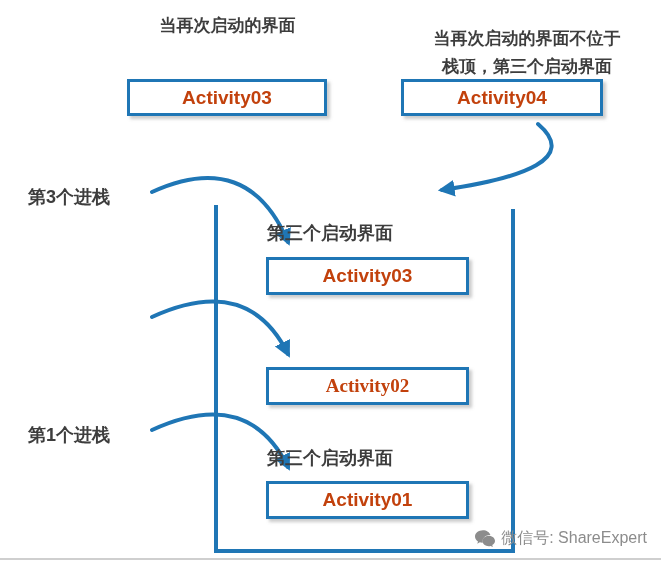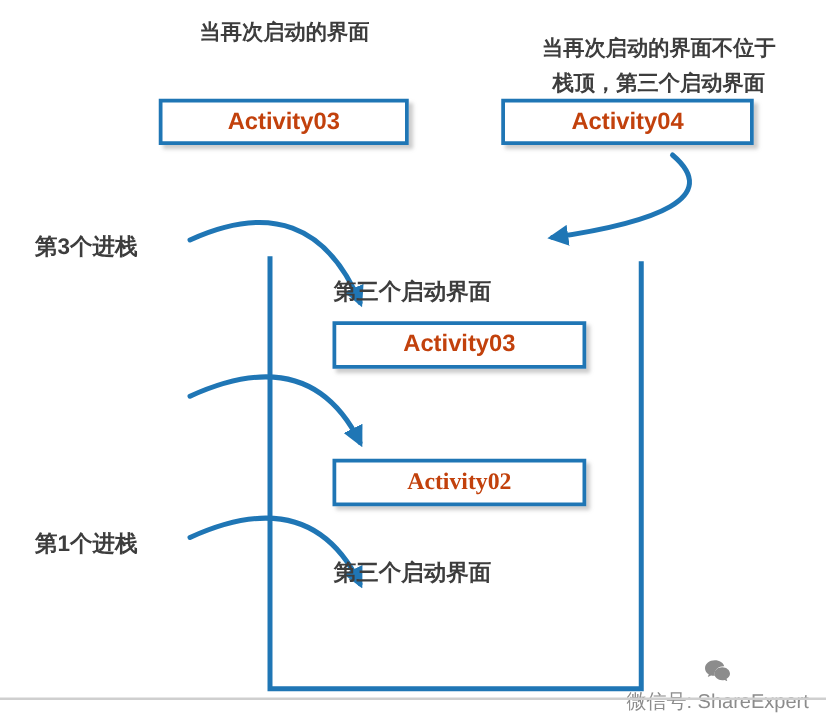--- a/index.html
+++ b/index.html
@@ -76,21 +76,20 @@
   }
   .watermark{
     position:absolute;
     right:14px;
     top:528px;
     display:flex;
     align-items:center;
     gap:6px;
     color:var(--wm-gray);
     font-size:16px;
-    flex-direction:column;
   }
   .watermark svg{ fill:var(--wm-gray); display:block; }
   .bottom-divider{
     position:absolute;
     left:0; right:0;
     top:558px;
     height:2px;
     background:#cfcfcf;
   }
 </style>
@@ -136,20 +135,23 @@
   <div class="stack-caption" style="top:221px;">第三个启动界面</div>
   <div class="activity-box" style="left:266px;top:257px;width:203px;height:38px;">
     <span>Activity03</span>
   </div>
 
   <div class="activity-box" style="left:266px;top:367px;width:203px;height:38px;font-family:Liberation Serif, serif;">
     <span>Activity02</span>
   </div>
 
   <div class="stack-caption" style="top:446px;">第三个启动界面</div>
+  <div class="activity-box" style="left:266px;top:481px;width:203px;height:38px;">
+    <span>Activity01</span>
+  </div>
 
   <div class="watermark">
     <span>
       <svg width="20" height="17" viewBox="0 0 24 20">
         <path d="M9.5 0C4.3 0 0 3.4 0 7.6c0 2.4 1.4 4.5 3.6 5.9l-.9 2.7 3.1-1.6c.9.3 1.8.4 2.8.4.3 0 .6 0 .9-.1-.2-.6-.3-1.3-.3-2 0-4 3.9-7.2 8.7-7.2h.6C17.6 2.5 13.9 0 9.5 0z"></path>
         <path d="M24 13c0-3.4-3.4-6.2-7.5-6.2S9 9.6 9 13s3.4 6.2 7.5 6.2c.8 0 1.6-.1 2.3-.3l2.6 1.3-.7-2.3c2-1.1 3.3-3 3.3-4.9z"></path>
       </svg>
     </span>
     <span>微信号: ShareExpert</span>
   </div>

